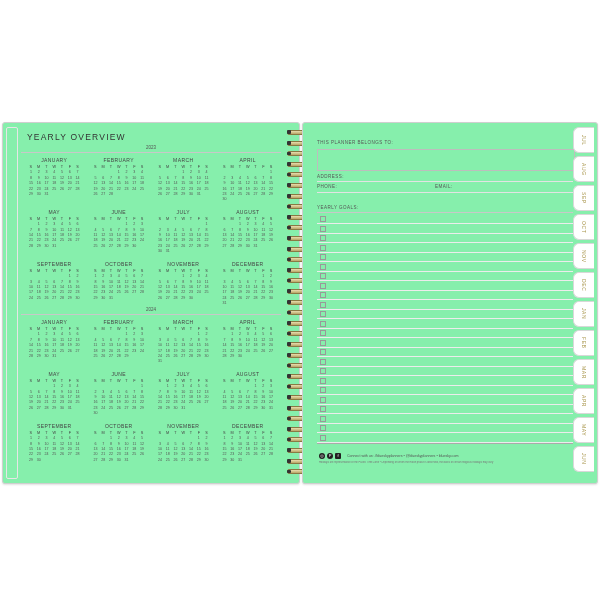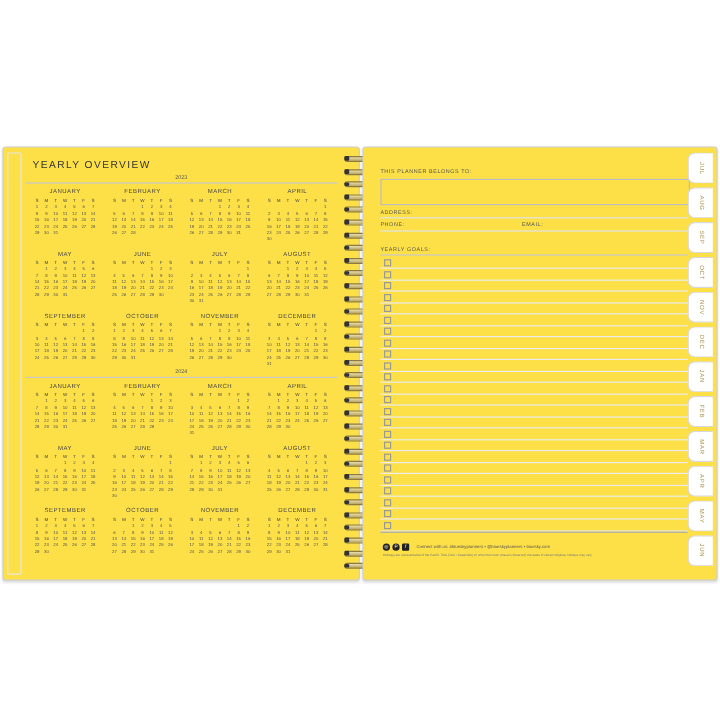--- a/index.html
+++ b/index.html
@@ -1,19 +1,19 @@
 <!DOCTYPE html>
 <html><head>
 <meta charset="utf-8">
 <style>
   html, body { margin:0; padding:0; }
   body { width:600px; height:600px; background:#ffffff; position:relative; overflow:hidden;
          font-family:"Liberation Sans", sans-serif; color:#333; }
   .planner { position:absolute; left:2px; top:122px; width:596px; height:362px; }
-  .page { position:absolute; top:0; height:360px; background:#fde047; border:1px solid #cfcfcf;
+  .page { position:absolute; top:0; height:360px; background:#86efac; border:1px solid #cfcfcf;
           border-radius:3px; box-shadow:0 1px 2px rgba(0,0,0,0.12); }
   .page.left { left:0; width:296px; }
   .page.right { left:300px; width:294px; }
   .page-inner-edge { position:absolute; top:4px; bottom:4px; width:10px; border:1px solid #e6e6e6; border-radius:2px; }
   .left .page-inner-edge { left:3px; }
 
   .yo-title { position:absolute; left:24px; top:9px; font-size:8.5px; letter-spacing:1.2px; color:#333; }
   .year-block { position:absolute; left:24px; width:248px; }
   .year-label { text-align:center; font-size:4.5px; color:#555; height:5px; line-height:5px; }
   .year-rule { border-top:1.5px solid #c8c8c8; margin:2px -6px 4px -6px; }

